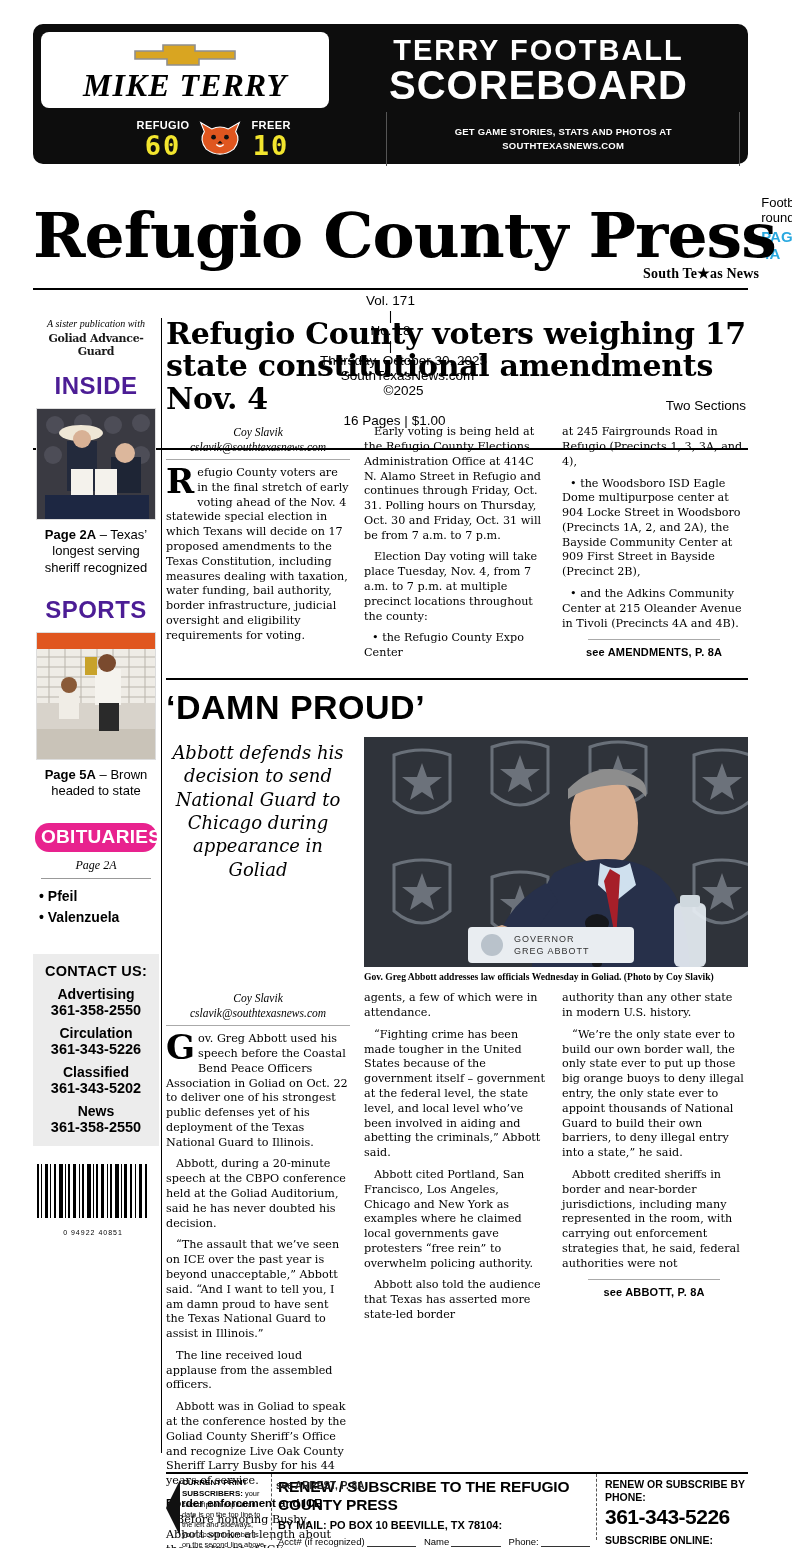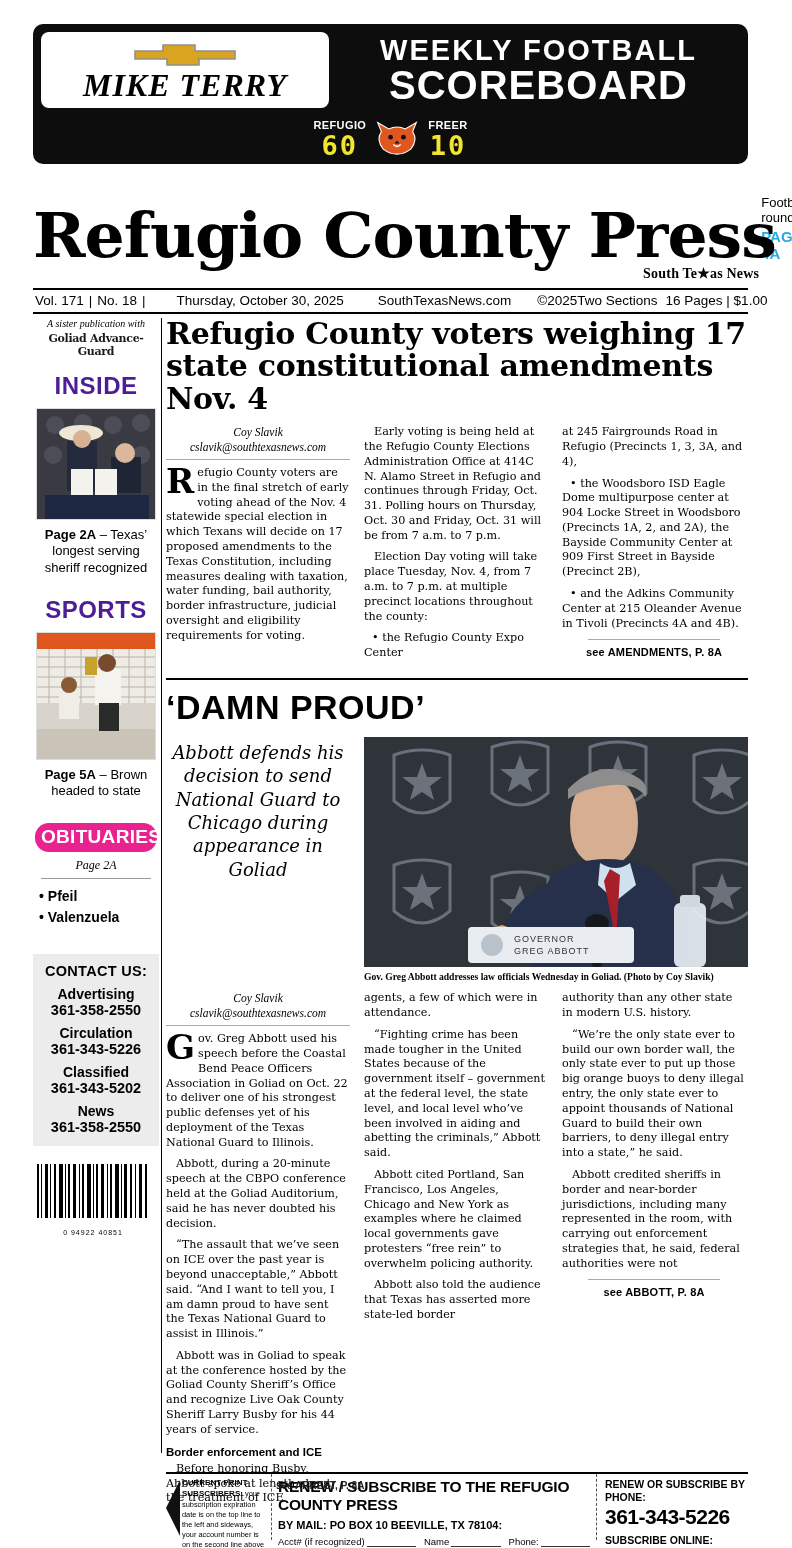--- a/index.html
+++ b/index.html
@@ -80,23 +80,23 @@
     font-family:"Liberation Serif", serif; font-weight:bold;
     font-size: 14px; letter-spacing: .2px; margin-left: 44px;
   }
   .np-right { display:flex; align-items:flex-end; gap:4px; padding-bottom: 4px; }
   .np-promo { font-family:"Liberation Sans", sans-serif; font-size:13px; line-height:1.15; text-align:left; }
   .np-page { color:#2aa9e0; font-weight:bold; font-size:15px; margin-top:2px; }
 
   .folio {
     margin-top: 22px;
     border-top: 2px solid #000; border-bottom: 2px solid #000;
-    padding: 3px 2px 4px 2px;
-    display:flex; align-items:flex-end;
-    font-family:"Liberation Sans", sans-serif; font-size: 13.5px;
+    padding: 3px 2px 20px 2px;
+    display:flex; align-items:center;
+    font-family:"Liberation Sans", sans-serif; font-size: 13.5px; flex-direction: column;
   }
   .folio span { white-space: nowrap; }
   .folio .sep { padding: 0 5px; }
   .folio .f-vol { }
   .folio .f-date { padding-left: 26px; }
   .folio .f-site { padding-left: 34px; }
   .folio .f-copy { padding-left: 26px; }
   .folio .f-pages { margin-left:auto; }
 
   
@@ -233,21 +233,21 @@
     <div class="sb-top">
       <div class="sb-dealer">
         <div class="bowtie">
           <svg viewBox="0 0 104 26" width="104" height="26">
             <path d="M2 9 H30 V3 H62 V9 H102 V17 H66 V23 H34 V17 H2 Z" fill="#d9a521" stroke="#8f8f8f" stroke-width="1.6"></path>
           </svg>
         </div>
         <div class="dealer-name">MIKE TERRY</div>
       </div>
       <div class="sb-title">
-        <div class="l1">WEEKLY FOOTBALL</div>
+        <div class="l1">TERRY FOOTBALL</div>
         <div class="l2">SCOREBOARD</div>
       </div>
     </div>
     <div class="sb-bottom">
       <div class="sb-game">
         <div class="team">
           <div class="team-name">REFUGIO</div>
           <div class="team-score">60</div>
         </div>
         <div class="logo-box">
@@ -257,20 +257,21 @@
               <circle cx="32" cy="20" r="2.6" fill="#111"></circle>
             <path d="M21 28 Q25 32 29 28" stroke="#fff" stroke-width="1.6" fill="none"></path>
             <path d="M25 24 l-3 3 h6 z" fill="#111"></path>
           </svg>
         </div>
         <div class="team">
           <div class="team-name">FREER</div>
           <div class="team-score">10</div>
         </div>
       </div>
+      <div class="sb-mid">GET GAME STORIES, STATS AND PHOTOS AT SOUTHTEXASNEWS.COM</div>
     </div>
   </div>
 
   <div class="masthead">
     <div class="nameplate">
       <div class="np-left">
         <div class="np-title">Refugio County Press</div>
         <div class="np-sub">South Te★as News</div>
       </div>
       <div class="np-right">
@@ -486,20 +487,21 @@
       <div class="cols3" style="margin-top:8px">
         <div class="col">
           <div class="byline">
             <div>Coy Slavik</div>
             <div class="em">cslavik@southtexasnews.com</div>
           </div>
           <div class="byline-rule"></div>
           <p class="body dropcap">Gov. Greg Abbott used his speech before the Coastal Bend Peace Officers Association in Goliad on Oct. 22 to deliver one of his strongest public defenses yet of his deployment of the Texas National Guard to Illinois.</p>
           <p class="body ind">Abbott, during a 20-minute speech at the CBPO conference held at the Goliad Auditorium, said he has never doubted his decision.</p>
           <p class="body ind">“The assault that we’ve seen on ICE over the past year is beyond unacceptable,” Abbott said. “And I want to tell you, I am damn proud to have sent the Texas National Guard to assist in Illinois.”</p>
+          <p class="body ind">The line received loud applause from the assembled officers.</p>
           <p class="body ind">Abbott was in Goliad to speak at the conference hosted by the Goliad County Sheriff’s Office and recognize Live Oak County Sheriff Larry Busby for his 44 years of service.</p>
           <p class="body" style="font-family:'Liberation Sans',sans-serif;font-weight:bold;font-size:11.5px;margin-bottom:2px">Border enforcement and ICE</p>
           <p class="body ind">Before honoring Busby, Abbott spoke at length about the treatment of ICE</p>
         </div>
         <div class="col">
           <p class="body">agents, a few of which were in attendance.</p>
           <p class="body ind">“Fighting crime has been made tougher in the United States because of the government itself – government at the federal level, the state level, and local level who’ve been involved in aiding and abetting the criminals,” Abbott said.</p>
           <p class="body ind">Abbott cited Portland, San Francisco, Los Angeles, Chicago and New York as examples where he claimed local governments gave protesters “free rein” to overwhelm policing authority.</p>
           <p class="body ind">Abbott also told the audience that Texas has asserted more state-led border</p>
         </div>

